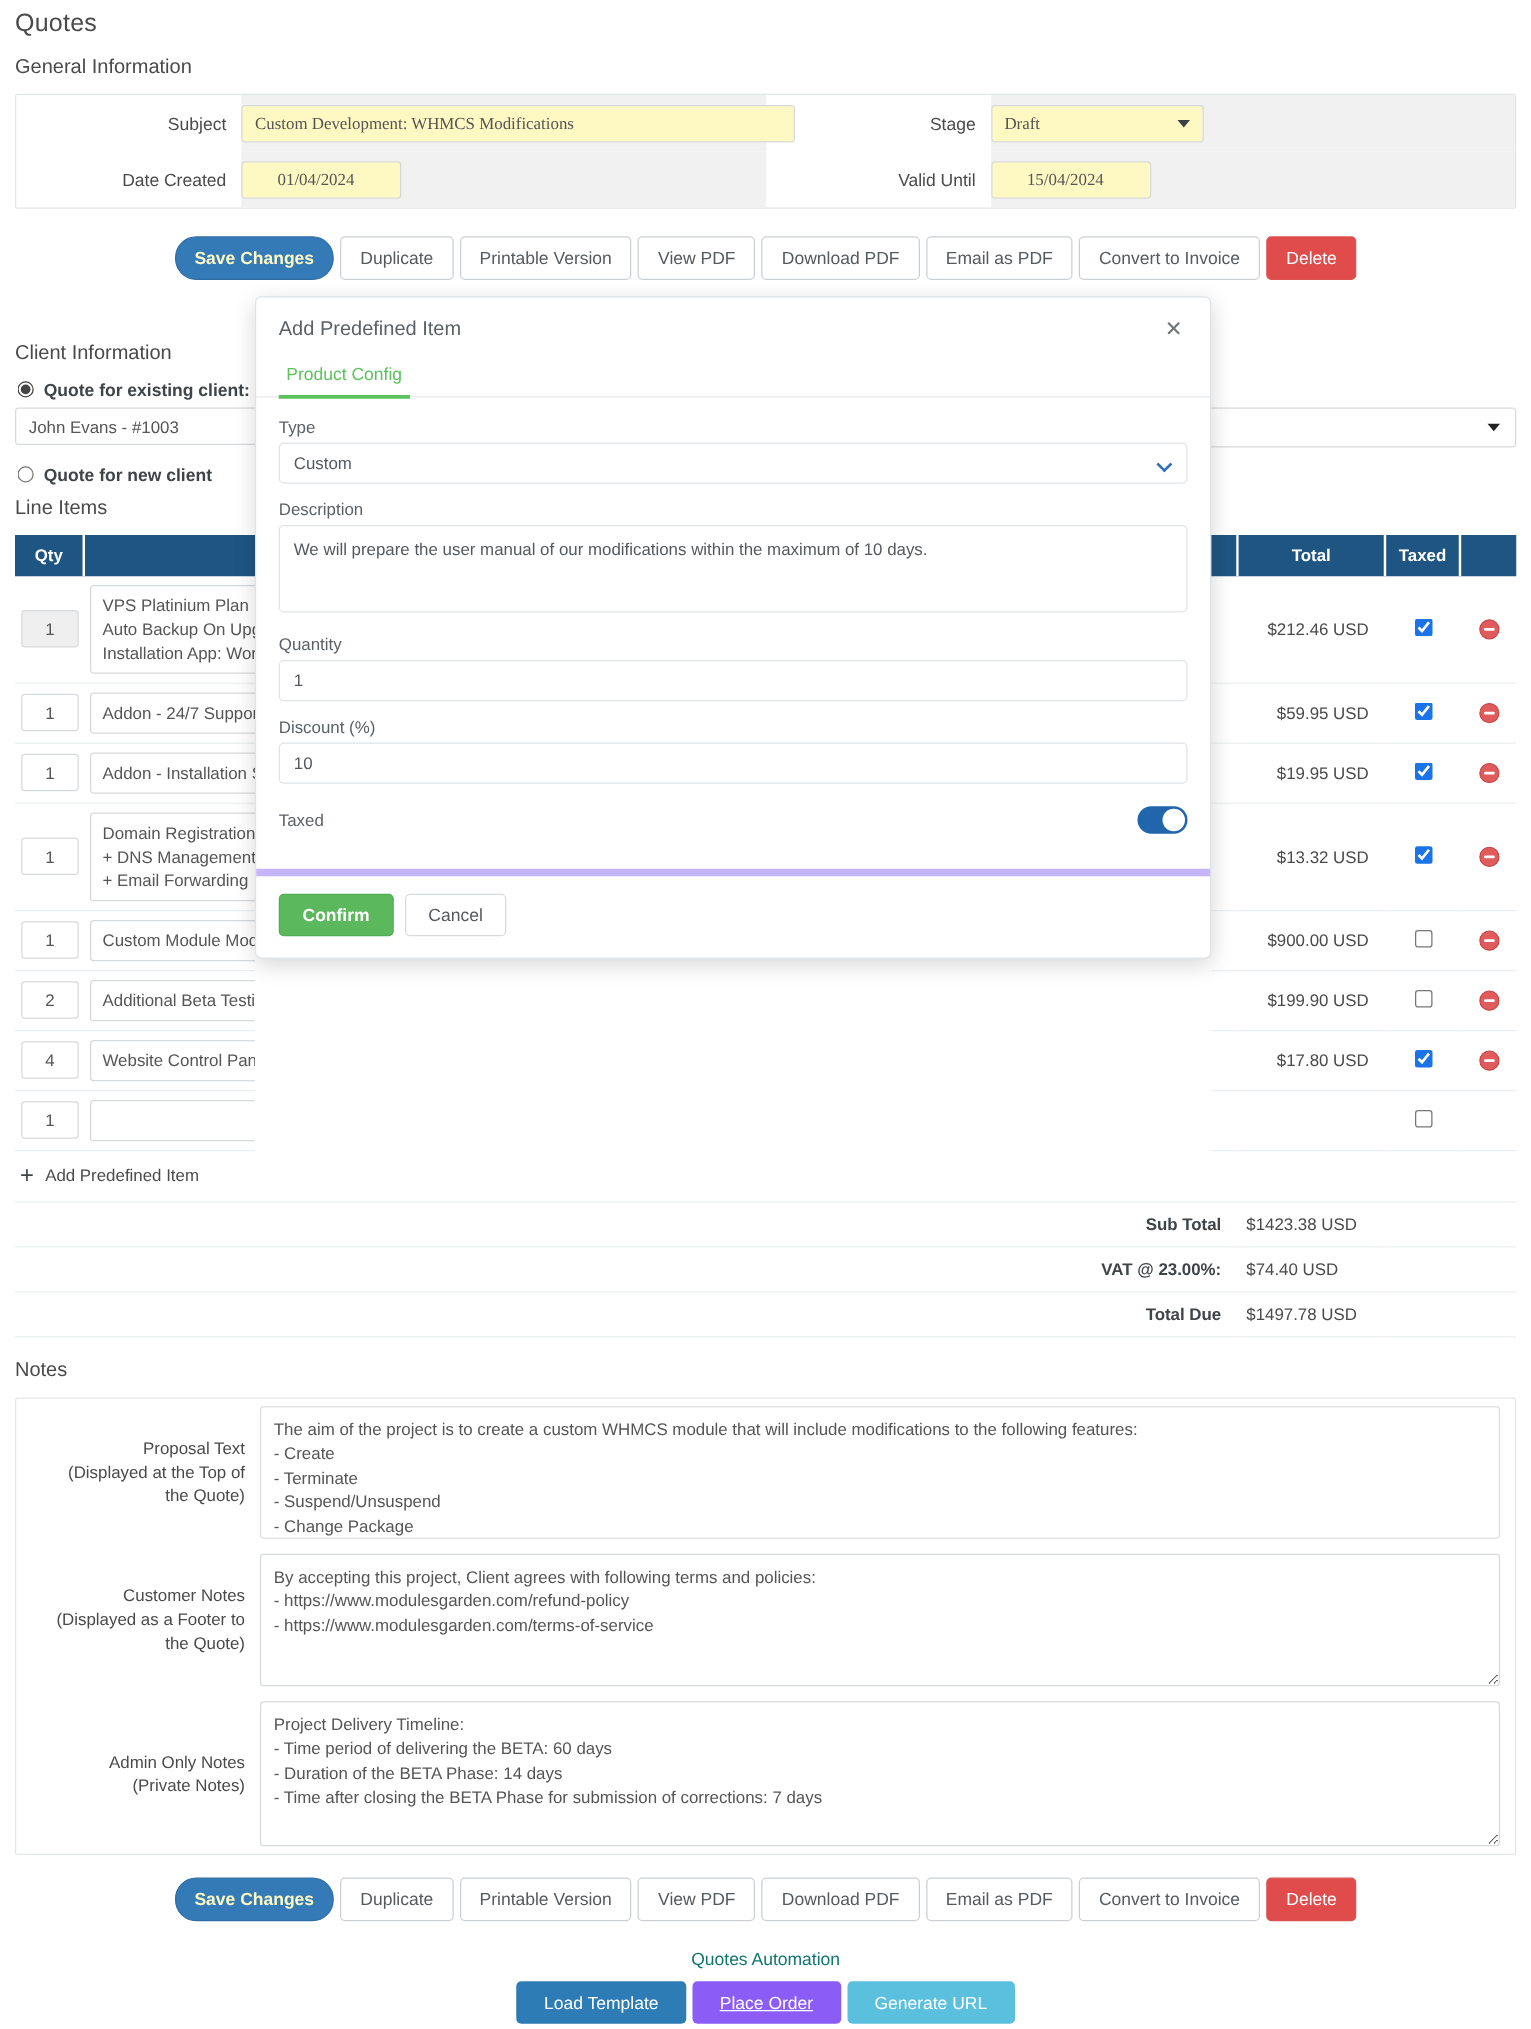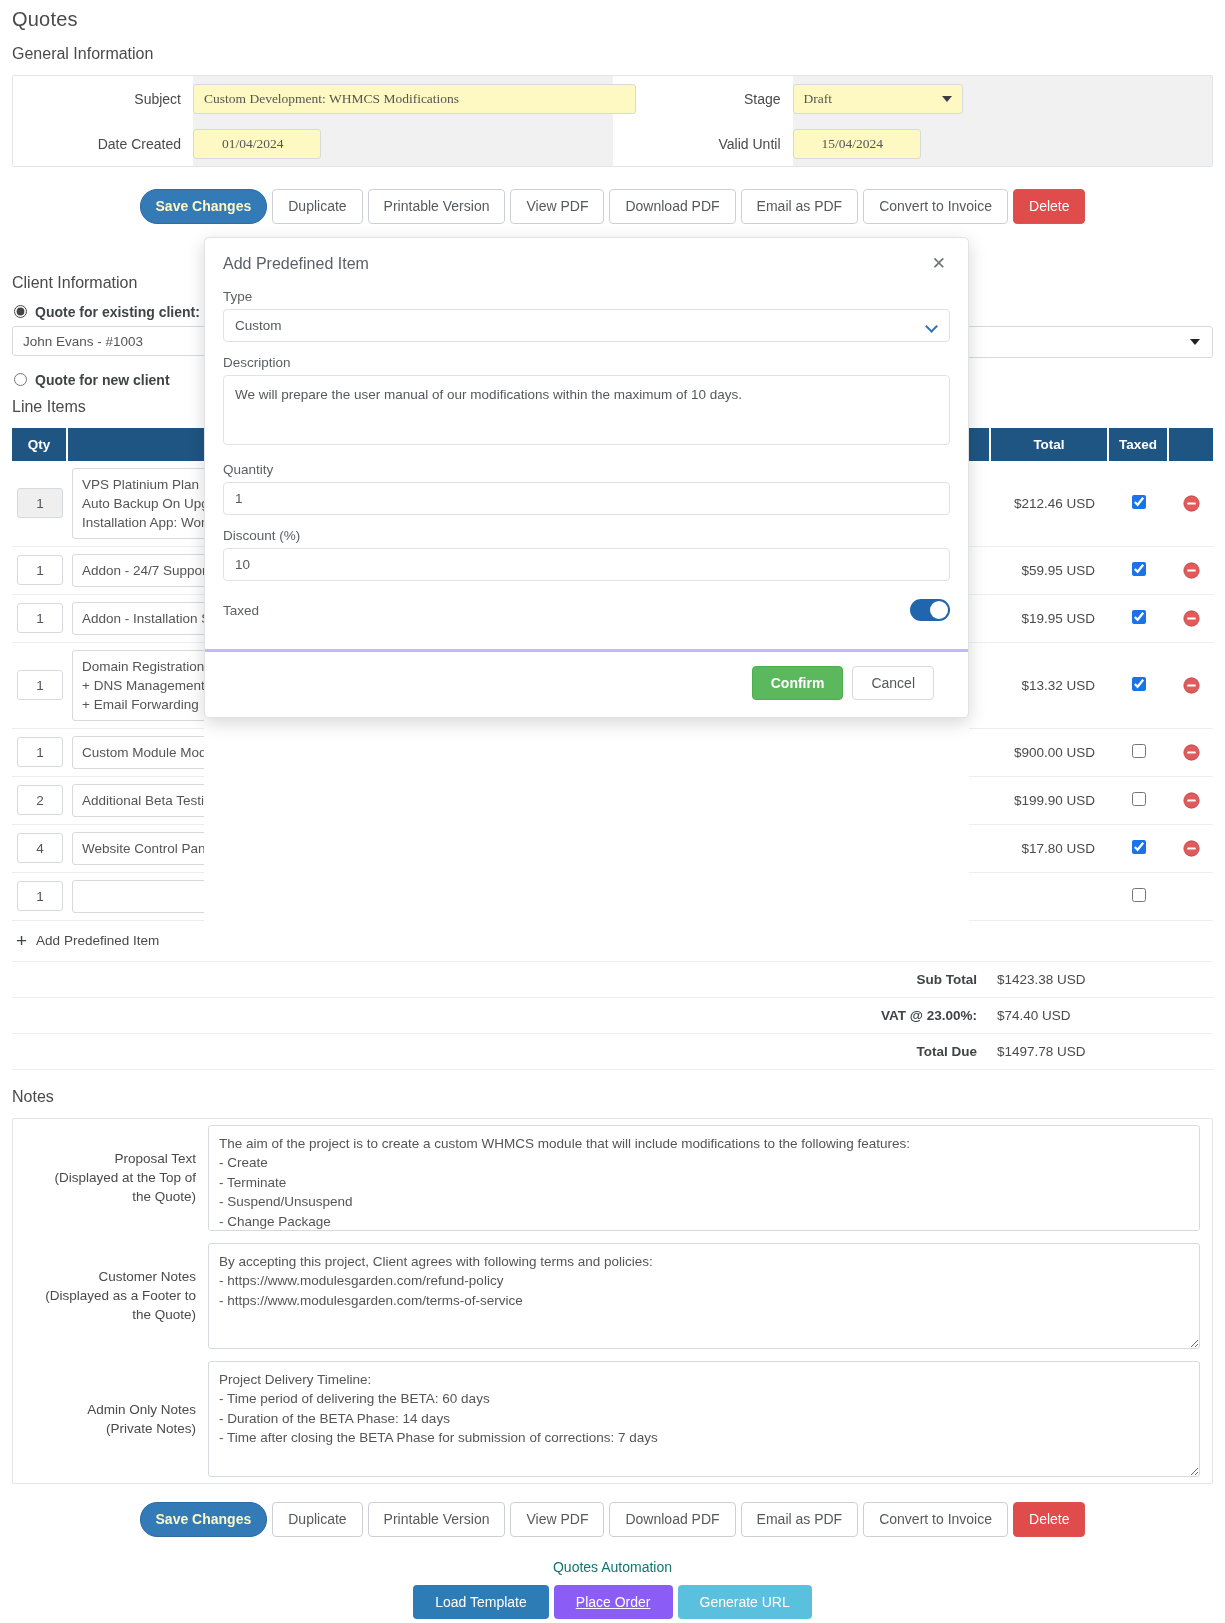--- a/index.html
+++ b/index.html
@@ -194,21 +194,21 @@
   .taxed-row { display: flex; align-items: center; justify-content: space-between; margin: 18px 0 22px 0; }
   .taxed-lbl { font-size: 13.5px; color: #5c6166; }
   .switch {
     width: 40px; height: 22px; border-radius: 11px; background: #2166ac;
     position: relative; cursor: pointer;
   }
   .switch .knob {
     position: absolute; right: 2px; top: 2px; width: 18px; height: 18px;
     border-radius: 50%; background: #fff;
   }
-  .modal-foot { border-top: 3px solid #c4b5fd; padding: 14px 34px 17px 18px; display: flex; gap: 9px; justify-content: flex-end; }
+  .modal-foot { border-top: 6px solid #c4b5fd; padding: 14px 18px 17px 18px; display: flex; gap: 9px; }
   .btn-confirm {
     background: #5cb85c; border: 1px solid #4cae4c; color: #fff; font-weight: bold;
     font-size: 14px; padding: 8px 18px; border-radius: 4px; cursor: pointer;
     font-family: "Liberation Sans", sans-serif;
   }
   .btn-cancel {
     background: #fff; border: 1px solid #d6dade; color: #55595d;
     font-size: 14px; padding: 8px 18px; border-radius: 4px; cursor: pointer;
     font-family: "Liberation Sans", sans-serif;
   }
@@ -525,20 +525,23 @@
 </div>
 
 <div class="veil"></div>
 
 <div class="modal">
   <div class="modal-head">
     <div class="modal-title">Add Predefined Item</div>
     <div class="modal-x">✕</div>
   </div>
 
+  <div class="modal-tabs">
+    <span class="tab-active">Product Config</span>
+  </div>
 
   <div class="modal-body">
 
     <div class="fld">
       <div class="fld-label">Type</div>
       <div class="fld-sel-wrap">
         <input class="fld-ctl" readonly="" value="Custom" style="">
         <span class="chev"></span>
       </div>
     </div>

